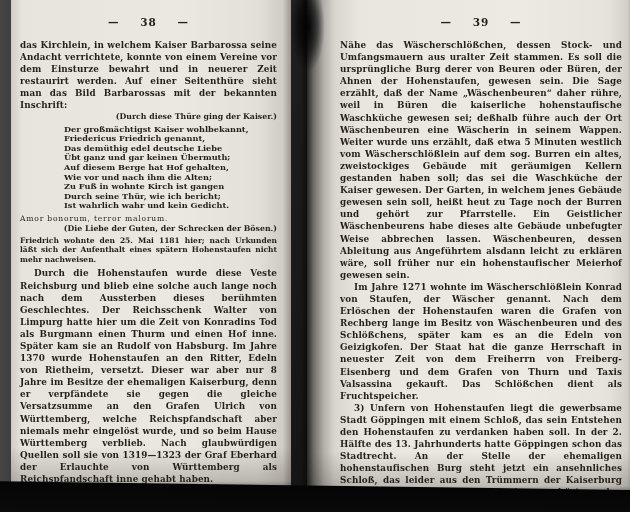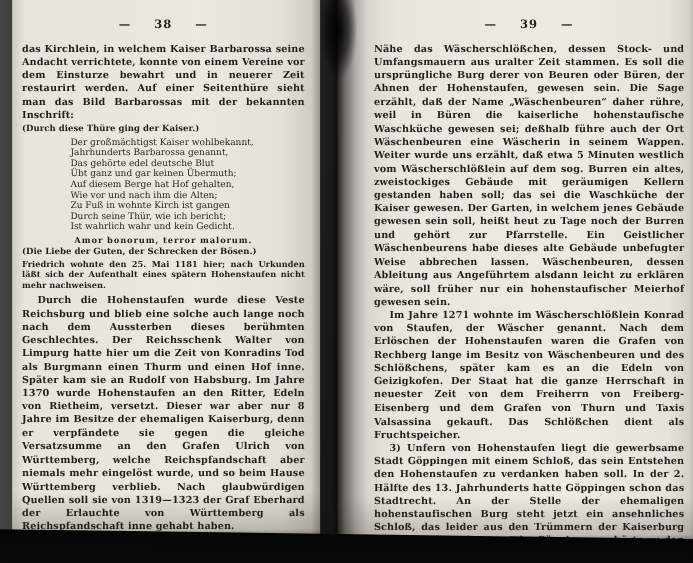--- a/index.html
+++ b/index.html
@@ -57,47 +57,47 @@
   .body-text{
     margin:0;font-size:8.8px;line-height:12.1px;font-weight:bold;
     text-align:justify;letter-spacing:.1px;
   }
   .indent{text-indent:14px;}
   .center-title{
     text-align:center;font-size:10.5px;font-weight:bold;
     letter-spacing:.4px;margin:4px 0 2px 0;
   }
   .center-small{
-    text-align:left;font-size:7.8px;font-weight:bold;margin:0 0 2px 0;
+    text-align:right;font-size:7.8px;font-weight:bold;margin:0 0 2px 0;
   }
-  .poem{margin:4px 0 3px 44px;font-size:8.2px;line-height:9.6px;font-weight:normal;}
+  .poem{margin:4px 0 3px 44px;font-size:8.2px;line-height:9.6px;font-weight:bold;}
   .poem-line{white-space:nowrap;}
   .center-motto{
-    text-align:center;font-size:7.6px;font-weight:bold;letter-spacing:.8px;margin:1px 0 1px 0;
+    text-align:left;font-size:7.6px;font-weight:normal;letter-spacing:.8px;margin:1px 0 1px 0;
   }
   .footnote{
     margin:3px 0 3px 0;font-size:7.5px;line-height:9.5px;font-weight:bold;text-align:justify;
   }
 </style>
 </head>
 <body>
 
 <div class="scan">
 
   <div class="strip-left"></div>
   <div class="strip-right"></div>
 
   <div class="page page-left">
     <div class="pagehead">— 38 —</div>
     <p class="body-text">das Kirchlein, in welchem Kaiser Barbarossa seine Andacht verrichtete, konnte von einem Vereine vor dem Einsturze bewahrt und in neuerer Zeit restaurirt werden. Auf einer Seitenthüre sieht man das Bild Barbarossas mit der bekannten Inschrift:</p>
     <div class="center-small">(Durch diese Thüre ging der Kaiser.)</div>
     <div class="poem">
       <div class="poem-line">Der großmächtigst Kaiser wohlbekannt,</div>
-      <div class="poem-line">Jahrhunderts Barbarossa genannt,</div>
-      <div class="poem-line">Das gehörte edel deutsche Blut</div>
+      <div class="poem-line">Friedericus Friedrich genannt,</div>
+      <div class="poem-line">Das demüthig edel deutsche Liebe</div>
       <div class="poem-line">Übt ganz und gar keinen Übermuth;</div>
       <div class="poem-line">Auf diesem Berge hat Hof gehalten,</div>
       <div class="poem-line">Wie vor und nach ihm die Alten;</div>
       <div class="poem-line">Zu Fuß in wohnte Kirch ist gangen</div>
       <div class="poem-line">Durch seine Thür, wie ich bericht;</div>
       <div class="poem-line">Ist wahrlich wahr und kein Gedicht.</div>
     </div>
     <div class="center-motto">Amor bonorum, terror malorum.</div>
     <div class="center-small">(Die Liebe der Guten, der Schrecken der Bösen.)</div>
     <p class="footnote">Friedrich wohnte den 25. Mai 1181 hier; nach Urkunden läßt sich der Aufenthalt eines spätern Hohenstaufen nicht mehr nachweisen.</p>

